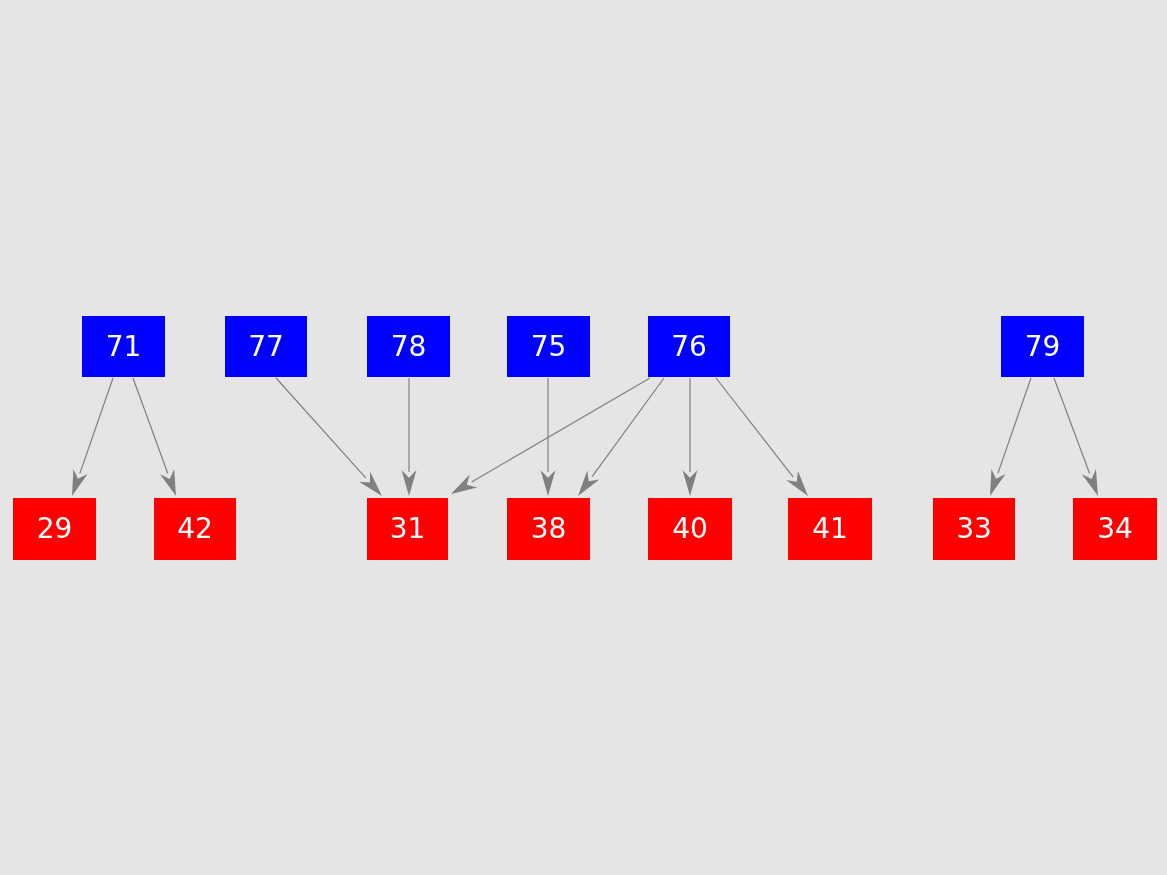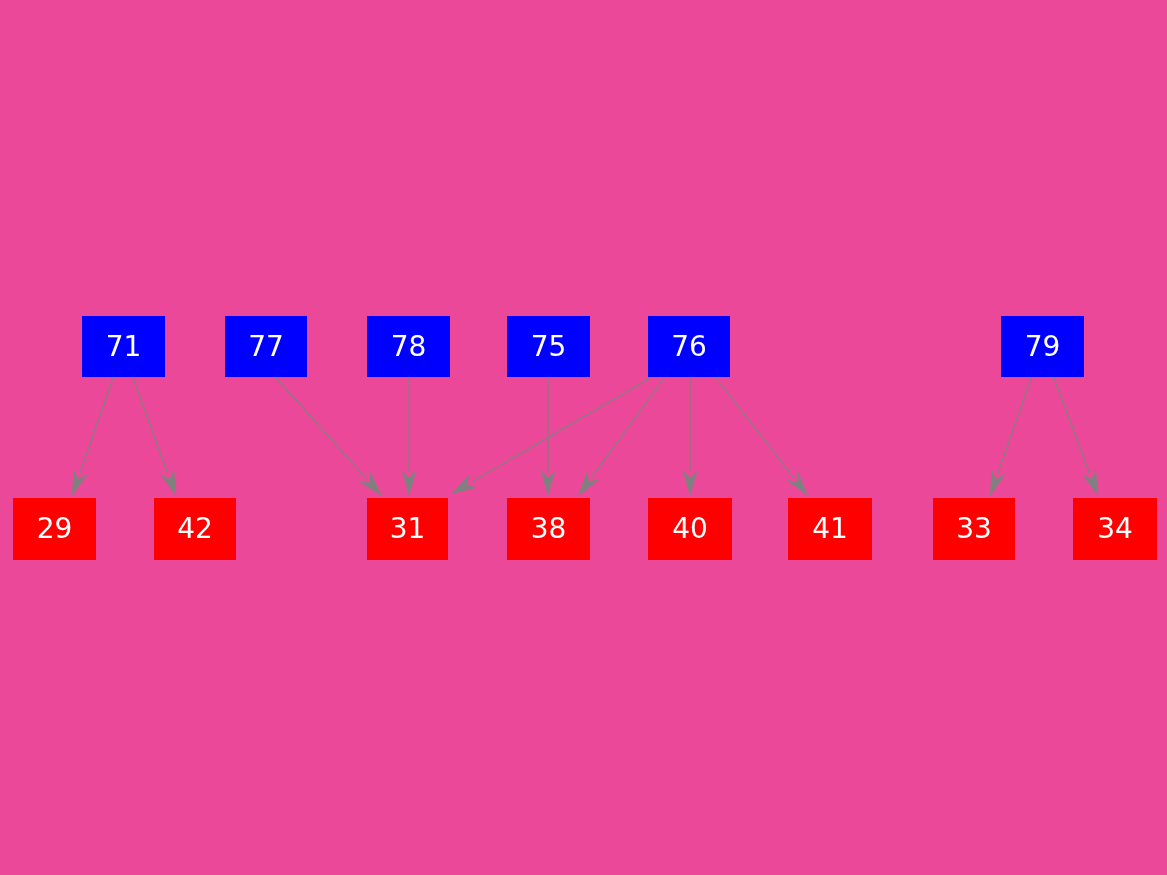--- a/index.html
+++ b/index.html
@@ -8,21 +8,21 @@
     padding: 0;
     background: #ffffff;
   }
   body {
     font-family: "DejaVu Sans", "Liberation Sans", sans-serif;
   }
   #canvas-wrap {
     position: relative;
     width: 1167px;
     height: 875px;
-    background: #ec4899;
+    background: #e5e5e5;
     overflow: hidden;
   }
   #graph-svg {
     position: absolute;
     left: 0;
     top: 0;
     width: 1167px;
     height: 875px;
     display: block;
   }

